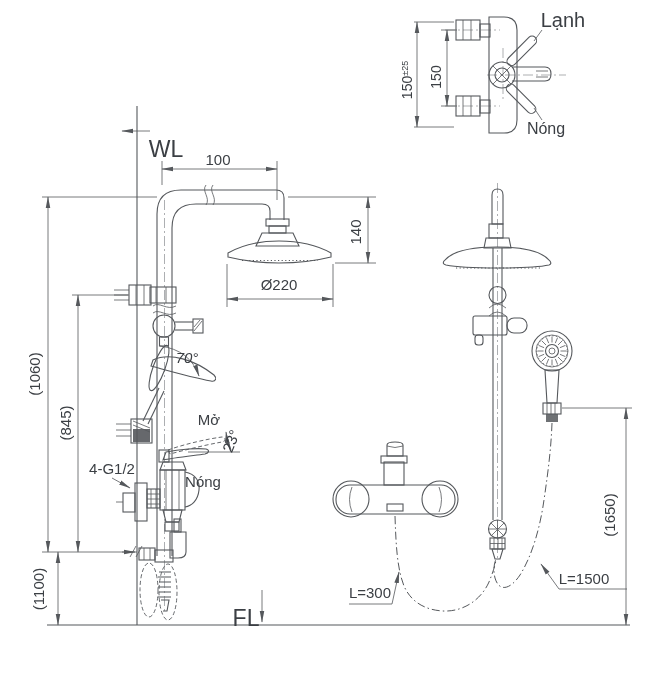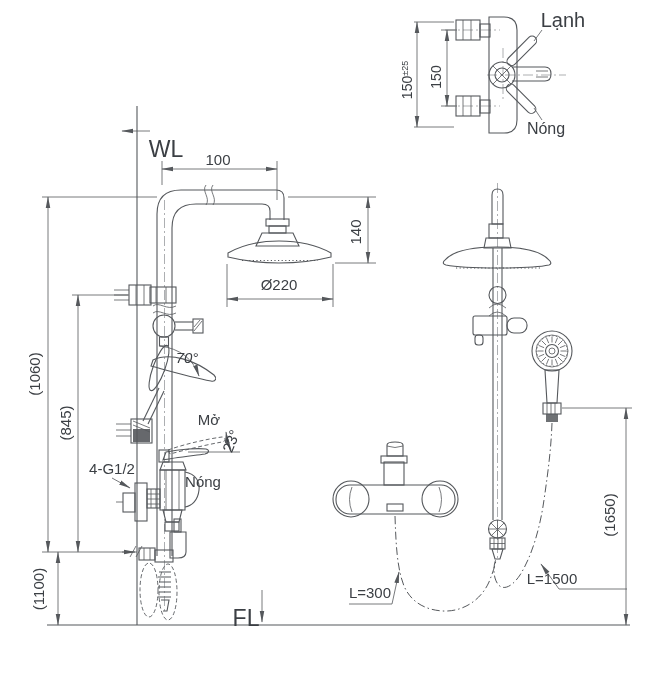--- a/index.html
+++ b/index.html
@@ -323,15 +323,15 @@
 <span class="lbl" style="left:231px;top:441px;transform:translate(-50%,-50%) rotate(-68deg);">23°</span>
 <span class="lbl" style="left:203px;top:481px;">Nóng</span>
 
 <span class="lbl" style="left:547px;top:20px;font-size:20px;margin-left:16px;">Lạnh</span>
 <span class="lbl" style="left:546px;top:129px;font-size:16px;">Nóng</span>
 <span class="lbl rot sm" style="left:407px;top:80px;"><span>150</span><sup>±25</sup></span>
 <span class="lbl rot sm" style="left:436px;top:77px;">150</span>
 
 <span class="lbl rot" style="left:609px;top:515px;">(1650)</span>
 <span class="lbl" style="left:370px;top:592px;">L=300</span>
-<span class="lbl" style="left:552px;top:578px;">L=1500</span>
+<span class="lbl" style="left:584px;top:578px;">L=1500</span>
 
 </div>
 
 </body></html>

